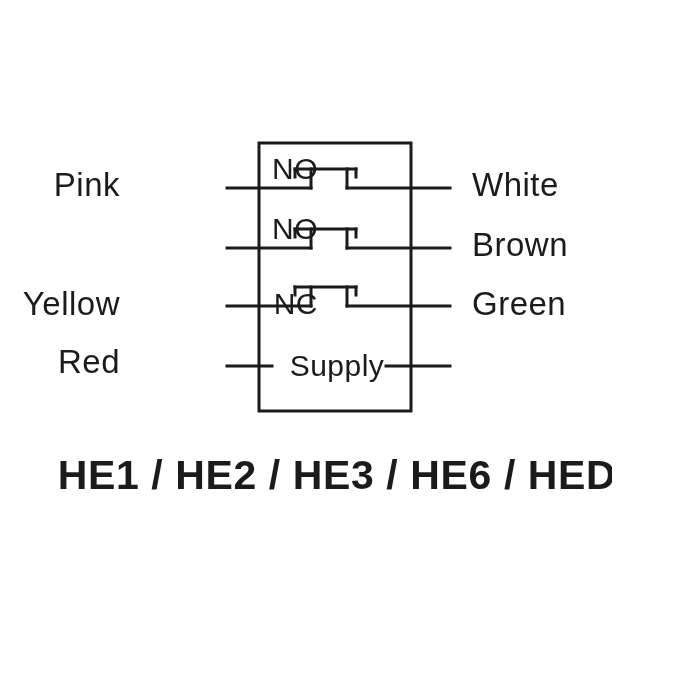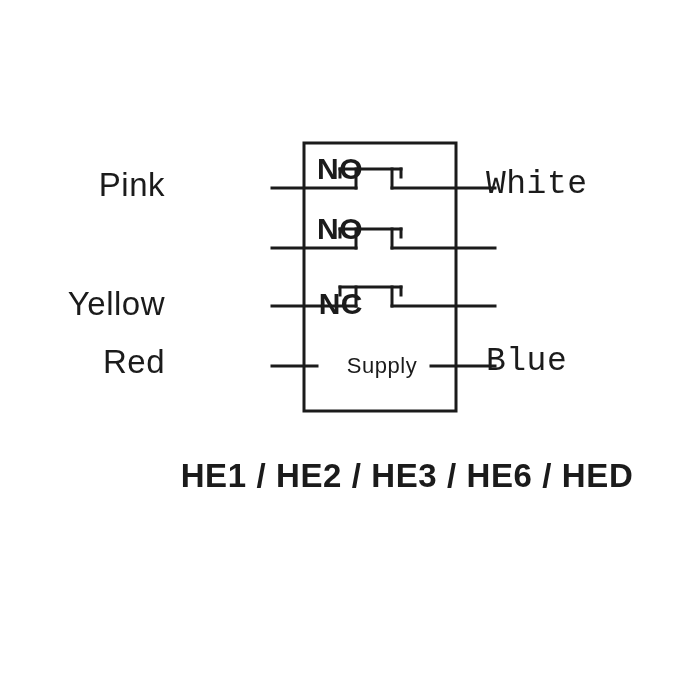--- a/index.html
+++ b/index.html
@@ -5,45 +5,44 @@
   :root { --ink: #1b1b1b; }
   html, body { margin: 0; padding: 0; }
   body { background: #ffffff; }
   #canvas {
     position: relative;
     width: 612px;
     height: 700px;
     background: #ffffff;
     overflow: hidden;
     font-family: "Liberation Sans", sans-serif;
-    margin-left: 45px;
   }
   #wiring-svg { position: absolute; left: 0; top: 0; }
   .t {
     position: absolute;
     color: var(--ink);
     font-size: 33px;
     letter-spacing: 0.5px;
     white-space: nowrap;
     transform: translateY(-50%);
     line-height: 1;
   }
   .lt { right: 492px; text-align: right; }
-  .rt { left: 441px; text-align: right; font-family: Liberation Mono, monospace; }
-  .ct { right: 294px; font-size: 30px; text-align: right; font-weight: bold; }
+  .rt { left: 472px; text-align: right; }
+  .ct { right: 294px; font-size: 30px; text-align: right; }
   .supply-t {
     left: 337px;
     transform: translate(-50%, -50%);
-    font-size: 22px;
+    font-size: 30px;
   }
   .cap {
-    left: 362px;
+    left: 337px;
     transform: translate(-50%, -50%);
     font-weight: bold;
-    font-size: 33px;
+    font-size: 41px;
     letter-spacing: 0.6px;
   }
   svg path, svg rect { stroke: var(--ink); fill: none; }
 </style>
 </head>
 <body>
 
 <div id="canvas" style="background: rgb(255, 255, 255);">
 
   <svg id="wiring-svg" width="700" height="700" viewBox="0 0 700 700">
@@ -84,21 +83,22 @@
       <path d="M227 366 H272"></path>
       <path d="M386 366 H450"></path>
     </g>
   </svg>
 
   <div class="t lt" style="top:184px">Pink</div>
   <div class="t lt" style="top:361px">Red</div>
   <div class="t lt" style="top:303px">Yellow</div>
 
   <div class="t rt" style="top:184px">White</div>
-  <div class="t rt" style="top:361px">Blue</div>
+  <div class="t rt" style="top:244px">Brown</div>
+  <div class="t rt" style="top:303px">Green</div>
 
   <div class="t ct" style="top:169px">NO</div>
   <div class="t ct" style="top:229px">NO</div>
   <div class="t ct" style="top:304px">NC</div>
   <div class="t supply-t" style="top:366px">Supply</div>
 
   <div class="t cap" style="top:475px">HE1 / HE2 / HE3 / HE6 / HED</div>
 
 </div>
 

